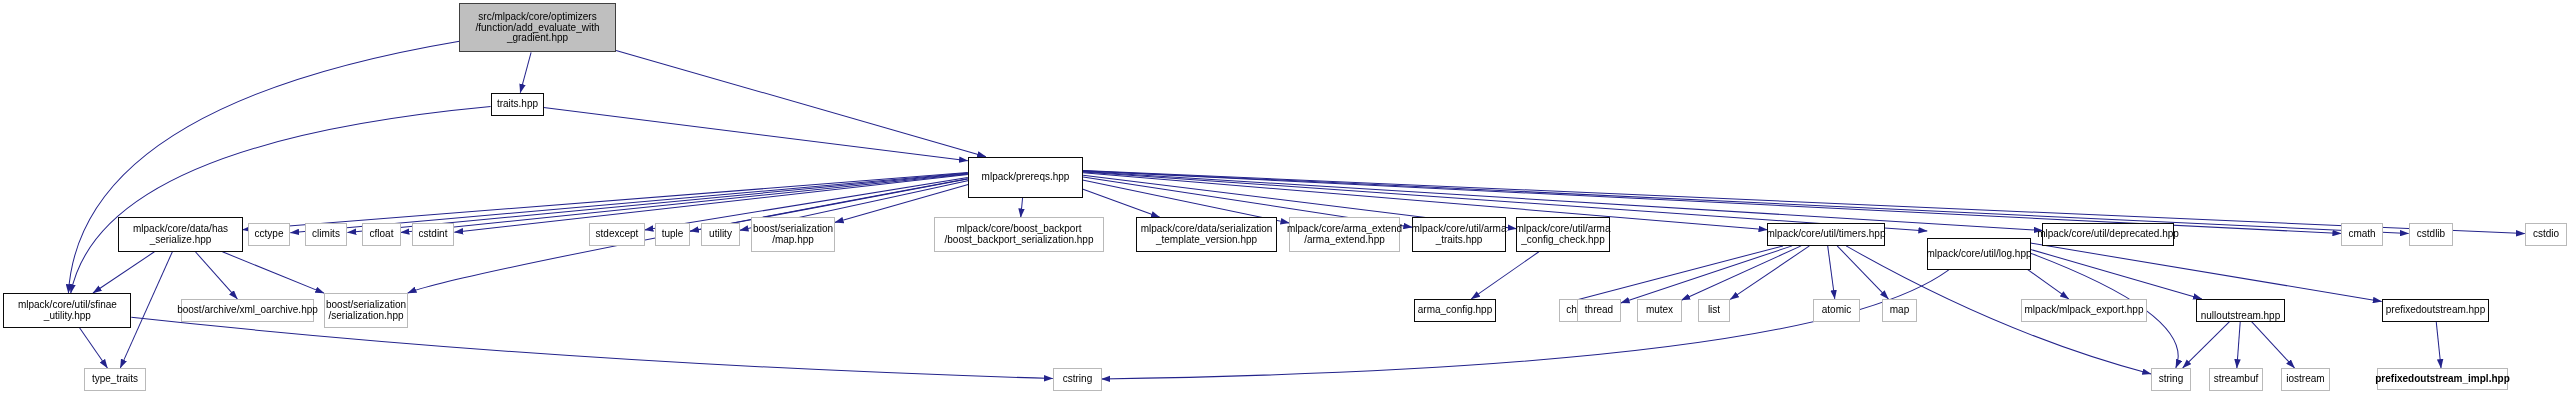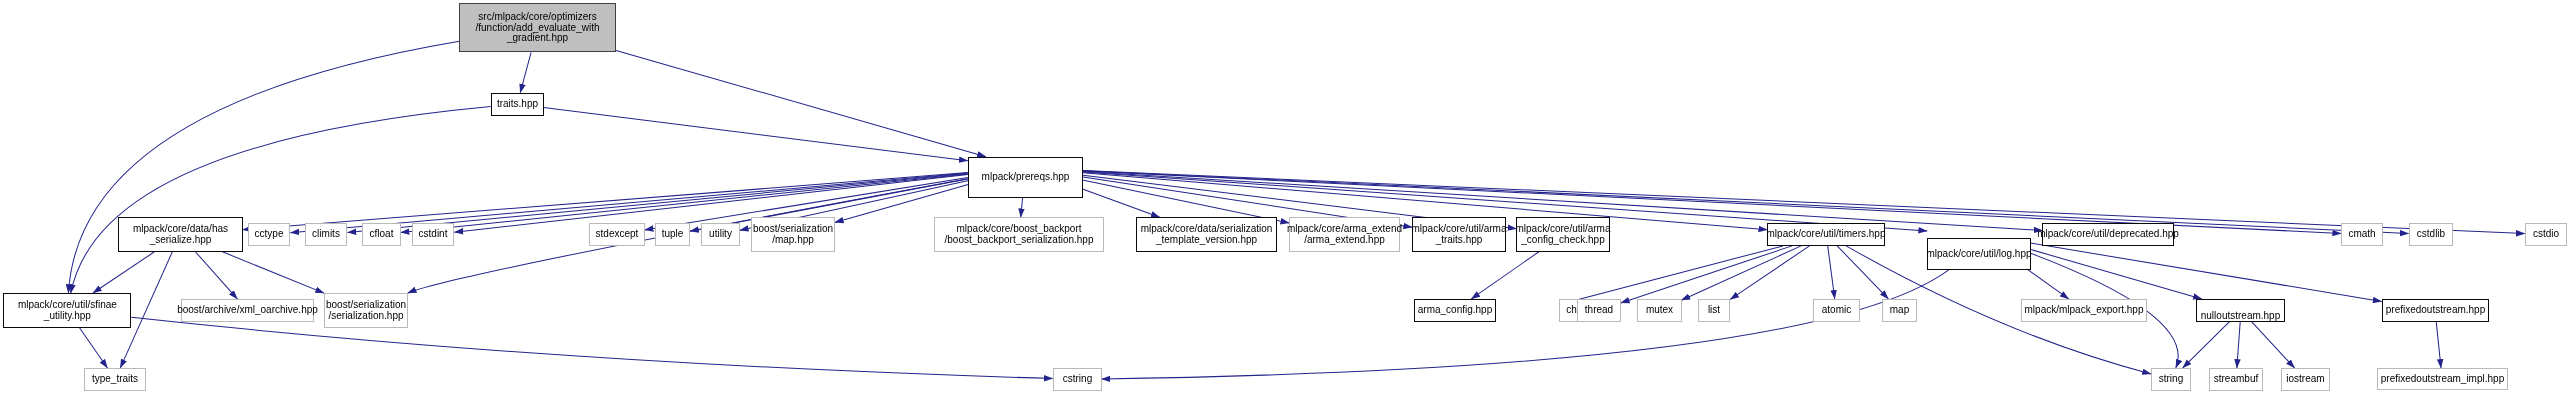--- a/index.html
+++ b/index.html
@@ -213,17 +213,17 @@
     </div>
     <div class="node leaf" style="left: 2151px; top: 368px; width: 40px; height: 23px;">
       <span>string</span>
     </div>
     <div class="node leaf" style="left: 2209px; top: 368px; width: 54px; height: 23px;">
       <span>streambuf</span>
     </div>
     <div class="node leaf" style="left: 2281px; top: 368px; width: 49px; height: 23px;">
       <span>iostream</span>
     </div>
-    <div class="node leaf" style="left: 2377px; top: 368px; width: 131px; height: 22px;">
+    <div class="node leaf" style="left: 2377px; top: 368px; width: 131px; height: 22px; font-weight: bold;">
       <span>prefixedoutstream_impl.hpp</span>
     </div>
   </div>
 
 
 </body></html>

